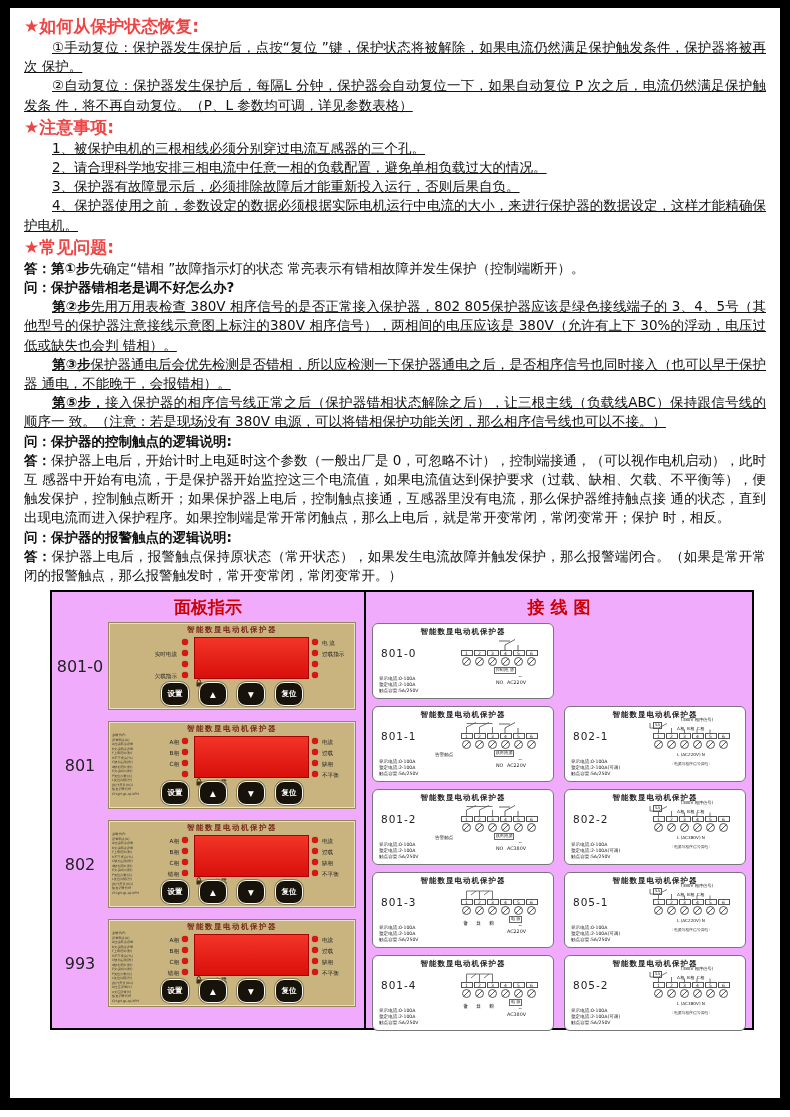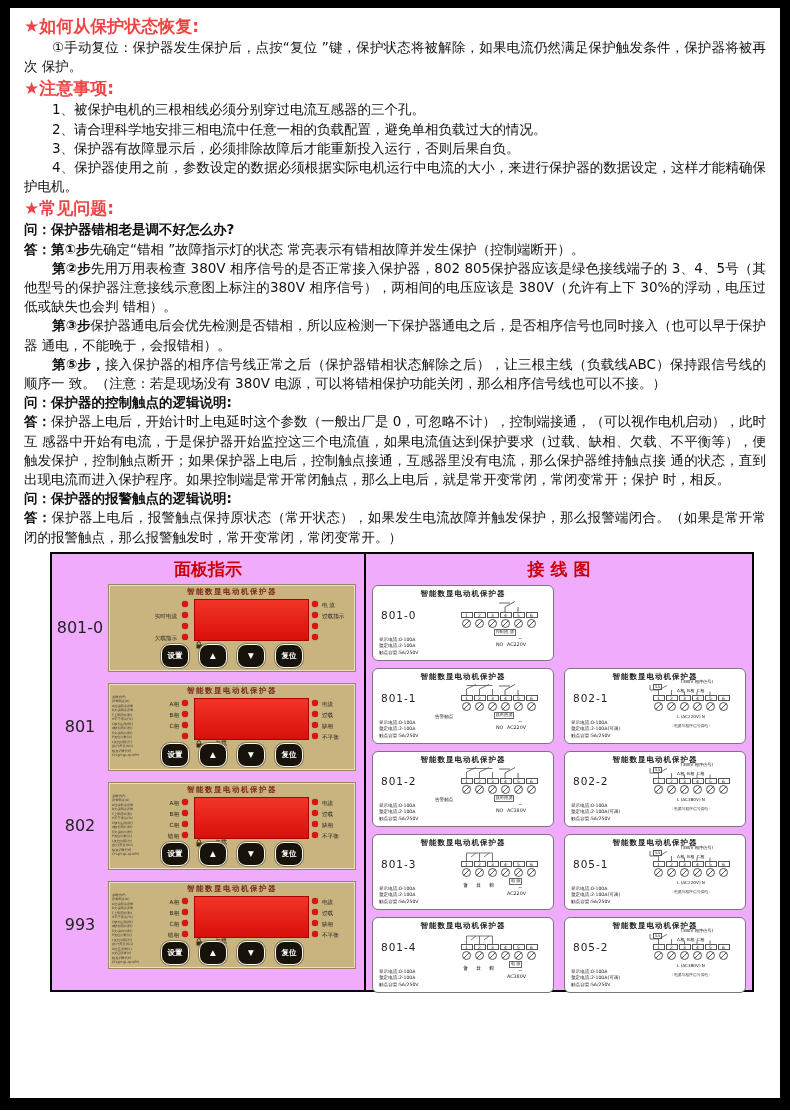--- a/index.html
+++ b/index.html
@@ -2,21 +2,21 @@
 <html><head>
 <meta charset="utf-8">
 <style>
   html,body{margin:0;padding:0;background:#fff;}
   body{width:790px;height:1117px;position:relative;font-family:"DejaVu Sans",sans-serif;color:#111;}
   .frame{position:absolute;left:0;top:0;width:790px;height:1110px;box-sizing:border-box;
          border:10px solid #000;border-top-width:8px;border-bottom-width:12px;background:#fff;}
   .content{padding:6px 14px 0 14px;}
   h2.sec{color:#ef4444;font-size:17px;font-weight:700;margin:1px 0 1px 0;line-height:22px;}
   p.body{font-size:13.5px;line-height:19.2px;margin:0;text-align:justify;}
-  .indent{text-indent:28px;}
+  .indent{text-indent:28px;text-decoration:underline;}
   .qline{font-weight:700;}
   .lead{font-weight:700;}
 
   
   .bottombox{margin:5px 12px 0 26px;border:2px solid #000;height:436px;display:flex;background:#f0abfc;}
   .pcol{width:312px;border-right:2px solid #000;padding-top:3px;}
   .colhead{color:#cc0000;font-weight:700;font-size:17px;text-align:center;margin:1px 0 4px 0;}
   .prow{display:flex;align-items:center;margin-bottom:13px;height:86px;}
   .plabel{width:56px;text-align:center;font-size:16px;color:#222;}
   .device{position:relative;width:246px;height:86px;background:#c9b480;border:1px solid #97855e;
@@ -76,30 +76,31 @@
   .locksvg{display:block;}
 </style>
 </head>
 <body>
 
 <div class="frame">
   <div class="content">
 
     <h2 class="sec">★如何从保护状态恢复:</h2>
     <p class="body indent">①手动复位：保护器发生保护后，点按“复位 ”键，保护状态将被解除，如果电流仍然满足保护触发条件，保护器将被再次 保护。</p>
+    <p class="body indent">②自动复位：保护器发生保护后，每隔L 分钟，保护器会自动复位一下，如果自动复位 P 次之后，电流仍然满足保护触发条 件，将不再自动复位。（P、L 参数均可调，详见参数表格）</p>
 
     <h2 class="sec">★注意事项:</h2>
     <p class="body indent">1、被保护电机的三根相线必须分别穿过电流互感器的三个孔。</p>
     <p class="body indent">2、请合理科学地安排三相电流中任意一相的负载配置，避免单相负载过大的情况。</p>
     <p class="body indent">3、保护器有故障显示后，必须排除故障后才能重新投入运行，否则后果自负。</p>
     <p class="body indent">4、保护器使用之前，参数设定的数据必须根据实际电机运行中电流的大小，来进行保护器的数据设定，这样才能精确保护电机。</p>
 
     <h2 class="sec">★常见问题:</h2>
+    <p class="body"><span class="lead">答：第①步</span><span>先确定“错相 ”故障指示灯的状态 常亮表示有错相故障并发生保护（控制端断开）。</span></p>
     <p class="body qline">问：保护器错相老是调不好怎么办?</p>
-    <p class="body"><span class="lead">答：第①步</span><span>先确定“错相 ”故障指示灯的状态 常亮表示有错相故障并发生保护（控制端断开）。</span></p>
     <p class="body indent"><span class="lead">第②步</span><span>先用万用表检查 380V 相序信号的是否正常接入保护器，802 805保护器应该是绿色接线端子的 3、4、5号（其他型号的保护器注意接线示意图上标注的380V 相序信号），两相间的电压应该是 380V（允许有上下 30%的浮动，电压过低或缺失也会判 错相）。</span></p>
     <p class="body indent"><span class="lead">第③步</span><span>保护器通电后会优先检测是否错相，所以应检测一下保护器通电之后，是否相序信号也同时接入（也可以早于保护器 通电，不能晚于，会报错相）。</span></p>
     <p class="body indent"><span class="lead">第⑤步，</span><span>接入保护器的相序信号线正常之后（保护器错相状态解除之后），让三根主线（负载线ABC）保持跟信号线的顺序一 致。（注意：若是现场没有 380V 电源，可以将错相保护功能关闭，那么相序信号线也可以不接。）</span></p>
 
     <p class="body qline">问：保护器的控制触点的逻辑说明:</p>
     <p class="body"><span class="lead">答：</span><span>保护器上电后，开始计时上电延时这个参数（一般出厂是 0，可忽略不计），控制端接通，（可以视作电机启动），此时互 感器中开始有电流，于是保护器开始监控这三个电流值，如果电流值达到保护要求（过载、缺相、欠载、不平衡等），便触发保护，控制触点断开；如果保护器上电后，控制触点接通，互感器里没有电流，那么保护器维持触点接 通的状态，直到出现电流而进入保护程序。如果控制端是常开常闭触点，那么上电后，就是常开变常闭，常闭变常开；保护 时，相反。</span></p>
 
     <p class="body qline">问：保护器的报警触点的逻辑说明:</p>
     <p class="body"><span class="lead">答：</span><span>保护器上电后，报警触点保持原状态（常开状态），如果发生电流故障并触发保护，那么报警端闭合。（如果是常开常闭的报警触点，那么报警触发时，常开变常闭，常闭变常开。）</span></p>
 

